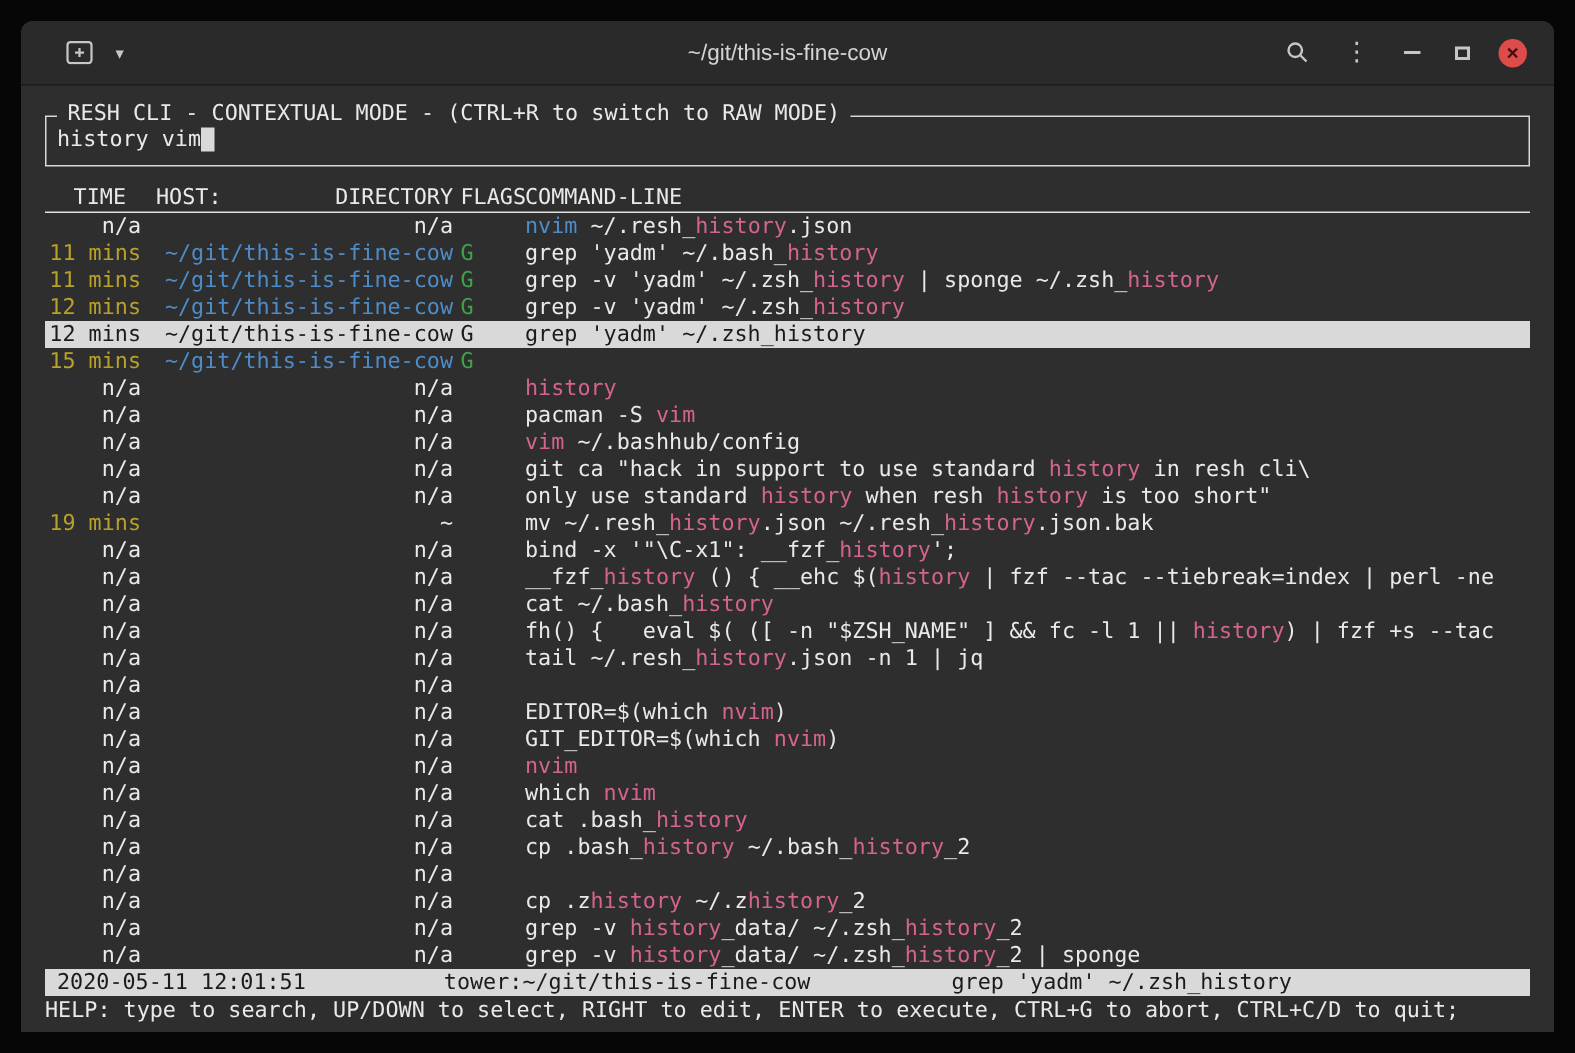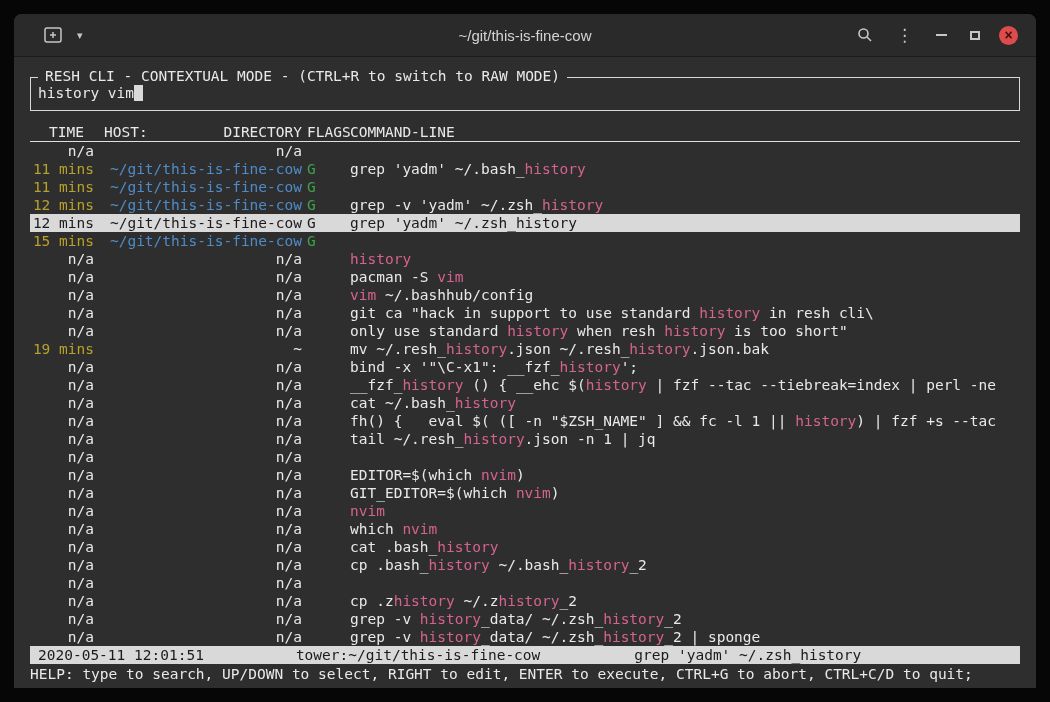--- a/index.html
+++ b/index.html
@@ -110,23 +110,23 @@
       <span class="cell h-time">TIME</span>
       <span class="cell hostcell">
         <span>HOST:</span>
         <span>DIRECTORY</span>
       </span>
       <span class="cell flags">FLAGS</span>
       <span class="cell command">COMMAND-LINE</span>
     </div>
 
     <div>
-        <div class="row"><span class="cell time">n/a</span><span class="cell hostdir">n/a</span><span class="cell flags c-green"></span></div>
+        <div class="row"><span class="cell time">n/a</span><span class="cell hostdir">n/a</span><span class="cell flags c-green"></span><span class="cell command"><span class="c-blue">nvim</span><span> ~/.resh_</span><span class="c-match">history</span><span>.json</span></span></div>
         <div class="row"><span class="cell time c-yellow">11 mins</span><span class="cell hostdir c-blue">~/git/this-is-fine-cow</span><span class="cell flags c-green">G</span><span class="cell command"><span>grep 'yadm' ~/.bash_</span><span class="c-match">history</span></span></div>
-        <div class="row"><span class="cell time c-yellow">11 mins</span><span class="cell hostdir c-blue">~/git/this-is-fine-cow</span><span class="cell flags c-green">G</span></div>
+        <div class="row"><span class="cell time c-yellow">11 mins</span><span class="cell hostdir c-blue">~/git/this-is-fine-cow</span><span class="cell flags c-green">G</span><span class="cell command"><span>grep -v 'yadm' ~/.zsh_</span><span class="c-match">history</span><span> | sponge ~/.zsh_</span><span class="c-match">history</span></span></div>
         <div class="row"><span class="cell time c-yellow">12 mins</span><span class="cell hostdir c-blue">~/git/this-is-fine-cow</span><span class="cell flags c-green">G</span><span class="cell command"><span>grep -v 'yadm' ~/.zsh_</span><span class="c-match">history</span></span></div>
         <div class="row selected"><span class="cell time c-yellow">12 mins</span><span class="cell hostdir c-blue">~/git/this-is-fine-cow</span><span class="cell flags c-green">G</span><span class="cell command"><span>grep 'yadm' ~/.zsh_</span><span class="c-match">history</span></span></div>
         <div class="row"><span class="cell time c-yellow">15 mins</span><span class="cell hostdir c-blue">~/git/this-is-fine-cow</span><span class="cell flags c-green">G</span></div>
         <div class="row"><span class="cell time">n/a</span><span class="cell hostdir">n/a</span><span class="cell flags c-green"></span><span class="cell command"><span class="c-match">history</span></span></div>
         <div class="row"><span class="cell time">n/a</span><span class="cell hostdir">n/a</span><span class="cell flags c-green"></span><span class="cell command"><span>pacman -S </span><span class="c-match">vim</span></span></div>
         <div class="row"><span class="cell time">n/a</span><span class="cell hostdir">n/a</span><span class="cell flags c-green"></span><span class="cell command"><span class="c-match">vim</span><span> ~/.bashhub/config</span></span></div>
         <div class="row"><span class="cell time">n/a</span><span class="cell hostdir">n/a</span><span class="cell flags c-green"></span><span class="cell command"><span>git ca "hack in support to use standard </span><span class="c-match">history</span><span> in resh cli\</span></span></div>
         <div class="row"><span class="cell time">n/a</span><span class="cell hostdir">n/a</span><span class="cell flags c-green"></span><span class="cell command"><span>only use standard </span><span class="c-match">history</span><span> when resh </span><span class="c-match">history</span><span> is too short"</span></span></div>
         <div class="row"><span class="cell time c-yellow">19 mins</span><span class="cell hostdir">~</span><span class="cell flags c-green"></span><span class="cell command"><span>mv ~/.resh_</span><span class="c-match">history</span><span>.json ~/.resh_</span><span class="c-match">history</span><span>.json.bak</span></span></div>
         <div class="row"><span class="cell time">n/a</span><span class="cell hostdir">n/a</span><span class="cell flags c-green"></span><span class="cell command"><span>bind -x '"\C-x1": __fzf_</span><span class="c-match">history</span><span>';</span></span></div>

